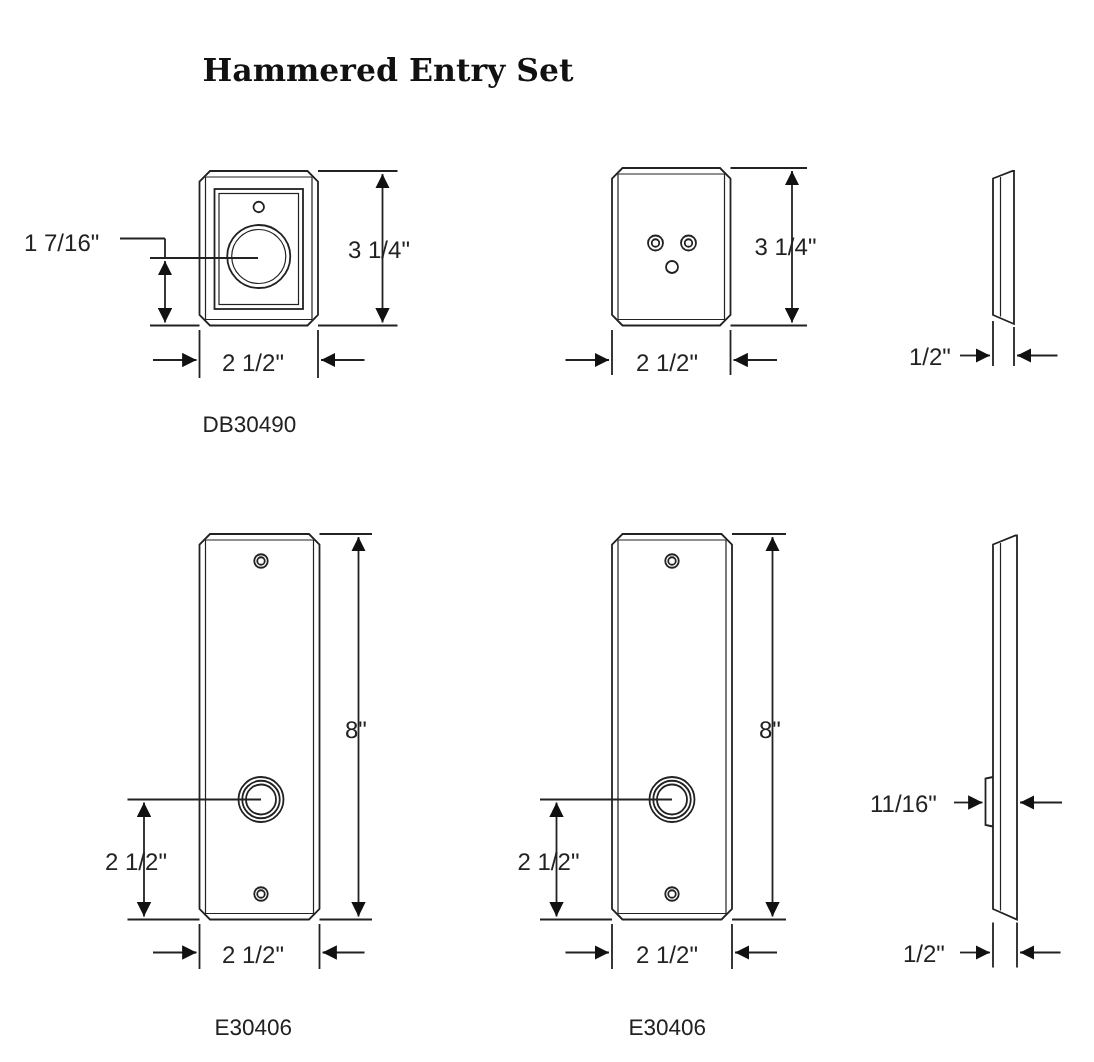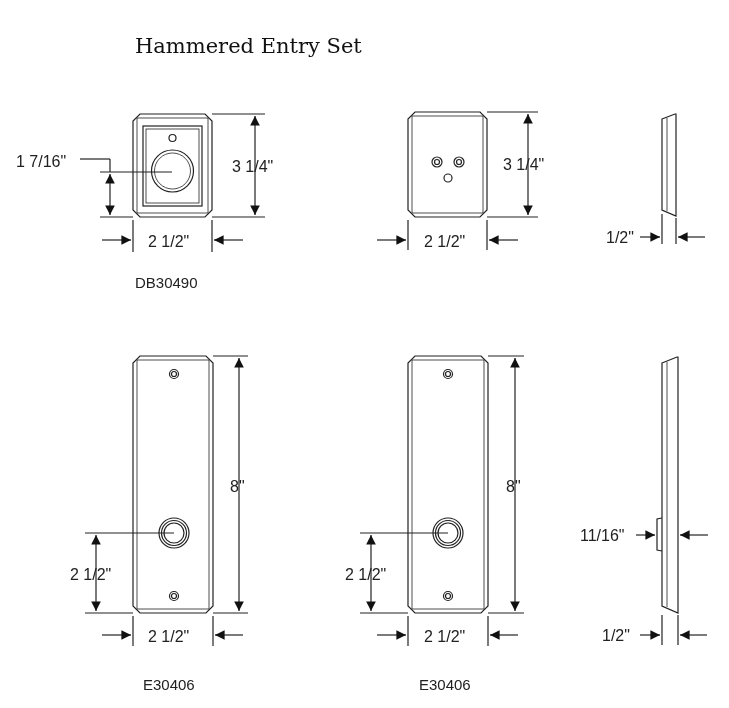--- a/index.html
+++ b/index.html
@@ -1,17 +1,17 @@
 <!DOCTYPE html>
 <html><head>
 <meta charset="utf-8">
 <style>
   html, body { margin:0; padding:0; background:#ffffff; }
   body { width:729px; height:708px; position:relative; overflow:hidden; }
-  .title { position:absolute; left:135px; top:34px; font-family:"DejaVu Serif", serif; font-size:21px; color:#111; }
+  .title { position:absolute; left:135px; top:34px; font-family:"DejaVu Serif", serif; font-size:21px; color:#111;font-weight:bold; }
   svg { position:absolute; left:0; top:0; }
   .dim { font-family:"Liberation Sans", sans-serif; font-size:16px; fill:#222; }
   .model { font-family:"Liberation Sans", sans-serif; font-size:15px; fill:#222; }
 </style>
 </head>
 <body>
 
 <div class="title">Hammered Entry Set</div>
 
 <svg width="729" height="708" viewBox="0 0 729 708">

